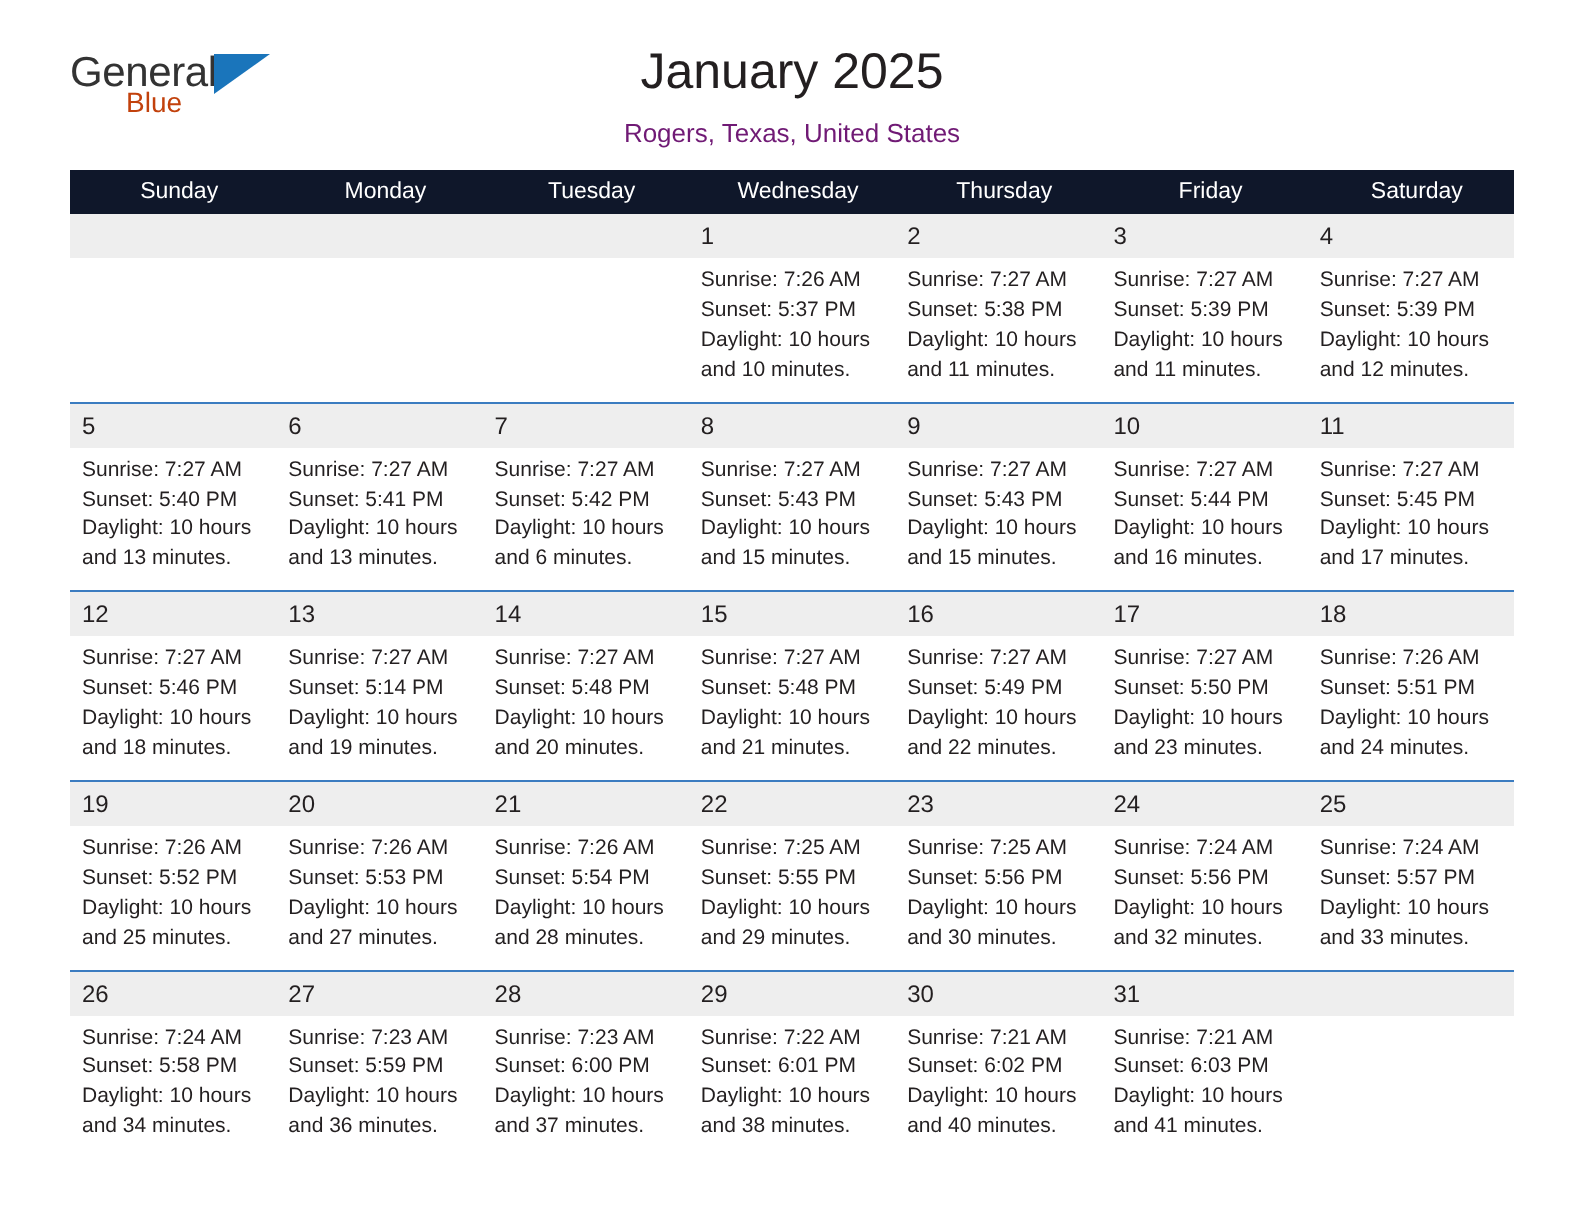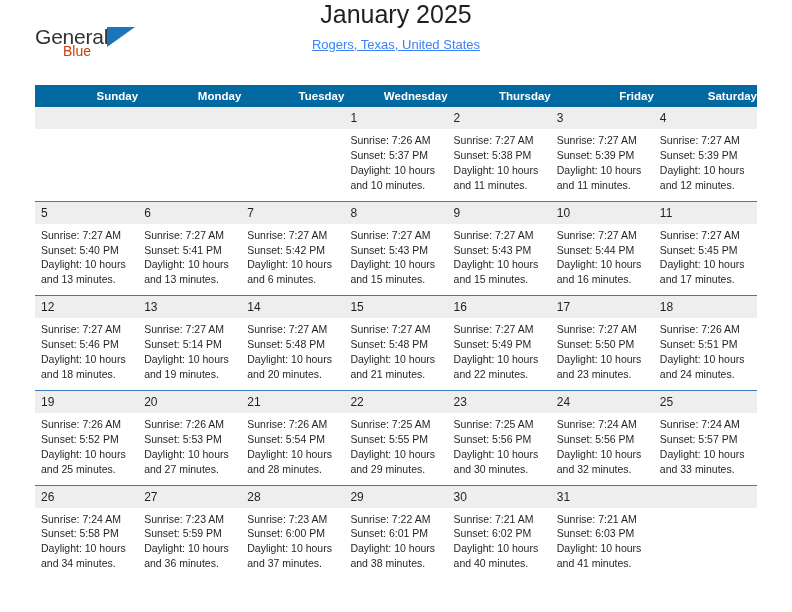--- a/index.html
+++ b/index.html
@@ -19,20 +19,21 @@
     width: 792px;
     height: 612px;
     box-sizing: border-box;
     padding: 0 35px;
   }
 
   
   .header {
     position: relative;
     height: 78px;
+    padding-top: 22px;
     box-sizing: border-box;
   }
   .logo {
     position: absolute;
     left: 0;
     top: 26px;
     width: 180px;
     height: 48px;
   }
   .logo-general {
@@ -66,39 +67,38 @@
   }
   .cal-title {
     font-size: 25px;
     color: #231f20;
     line-height: 1.15;
     font-weight: normal;
     margin: 0;
   }
   .cal-subtitle {
     font-size: 13px;
-    color: #3b82f6;
+    color: #701a75;
     margin: 9px 0 0 0;
     line-height: 1.1;
-    text-decoration: underline;
   }
 
   
   .calendar {
     width: 722px;
     border-collapse: collapse;
     table-layout: fixed;
     margin-top: 7px;
   }
   .calendar th {
-    background: #0369a1;
+    background: #0f172a;
     color: #ffffff;
     font-size: 11.5px;
-    font-weight: bold;
-    text-align: right;
+    font-weight: normal;
+    text-align: center;
     padding: 5px 0 5px 6px;
     height: 20px;
     box-sizing: border-box;
   }
   .week-sep td {
     height: 0;
     padding: 0;
     border-top: 1.5px solid #3b7cc0;
     font-size: 0;
     line-height: 0;

